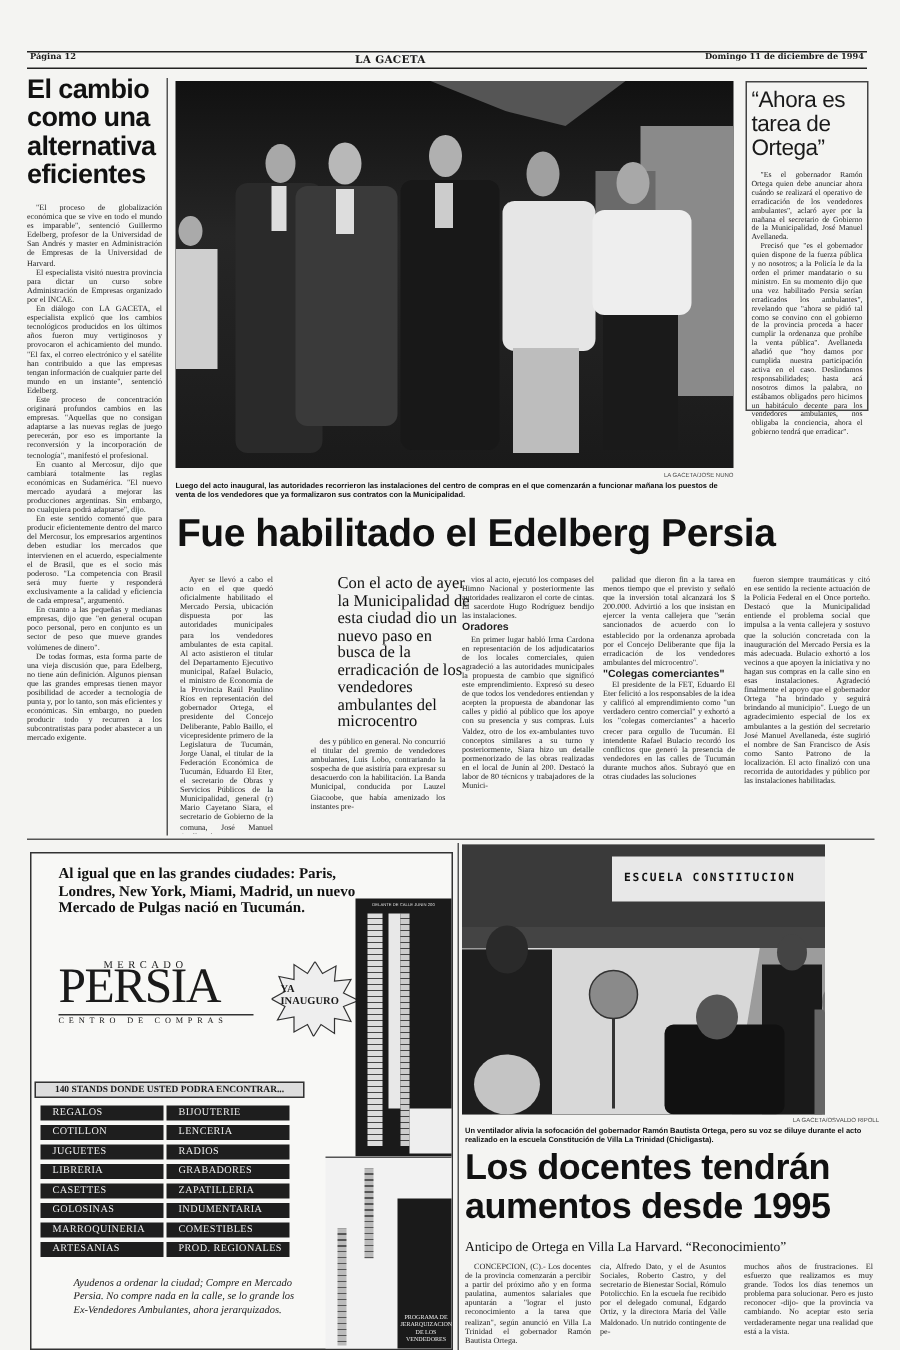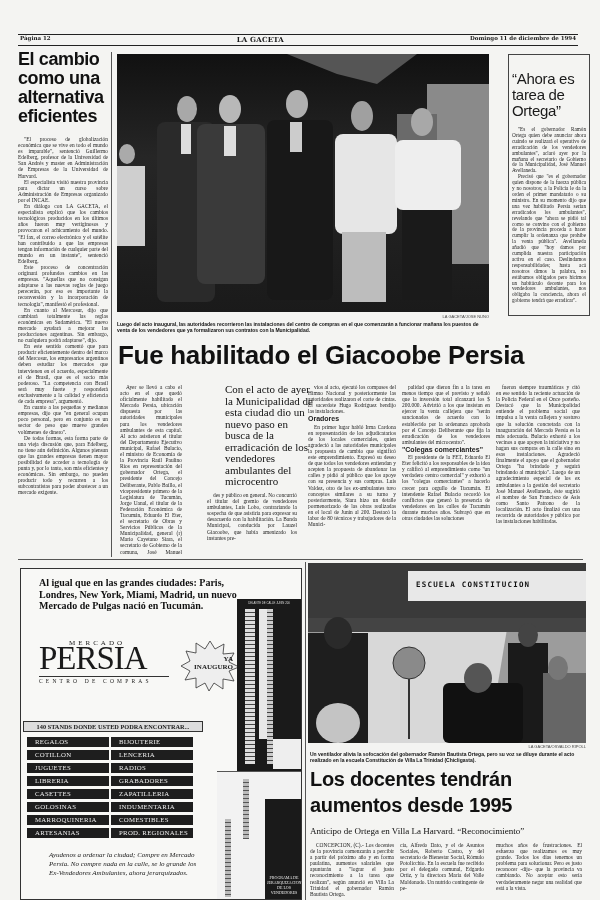--- a/index.html
+++ b/index.html
@@ -66,29 +66,29 @@
     <ellipse cx="305" cy="68" rx="11" ry="14" fill="#a8a8a8"></ellipse>
     <rect x="278" y="86" width="66" height="70" rx="8" fill="#eee"></rect>
     <rect x="285" y="156" width="50" height="90" fill="#1a1a1a"></rect>
     <ellipse cx="10" cy="100" rx="8" ry="10" fill="#aaa"></ellipse>
     <rect x="0" y="112" width="28" height="80" fill="#cfcfcf"></rect>
   </svg>
 </div>
 <div class="abs credit" style="left:117px;top:314px;width:372px">LA GACETA/JOSE NUNO</div>
 <div class="abs caption" style="left:117px;top:321px;width:372px;font-size:5px;line-height:6px">Luego del acto inaugural, las autoridades recorrieron las instalaciones del centro de compras en el que comenzarán a funcionar mañana los puestos de venta de los vendedores que ya formalizaron sus contratos con la Municipalidad.</div>
 
-<div class="abs box" style="left:508px;top:54px;width:82px;height:262px;padding:16px 3px">
+<div class="abs box" style="left:497px;top:54px;width:82px;height:220px;padding:4px 3px">
   <h2 style="font-family:'Liberation Sans',sans-serif;font-weight:normal;font-size:15px;line-height:16px;margin-bottom:8px;letter-spacing:-.3px">“Ahora es tarea de Ortega”</h2>
   <div class="body-text" style="font-size:5.2px;line-height:5.9px">
     <p>"Es el gobernador Ramón Ortega quien debe anunciar ahora cuándo se realizará el operativo de erradicación de los vendedores ambulantes", aclaró ayer por la mañana el secretario de Gobierno de la Municipalidad, José Manuel Avellaneda.</p>
     <p>Precisó que "es el gobernador quien dispone de la fuerza pública y no nosotros; a la Policía le da la orden el primer mandatario o su ministro. En su momento dijo que una vez habilitado Persia serían erradicados los ambulantes", revelando que "ahora se pidió tal como se convino con el gobierno de la provincia proceda a hacer cumplir la ordenanza que prohíbe la venta pública". Avellaneda añadió que "hoy damos por cumplida nuestra participación activa en el caso. Deslindamos responsabilidades; hasta acá nosotros dimos la palabra, no estábamos obligados pero hicimos un habitáculo decente para los vendedores ambulantes, nos obligaba la conciencia, ahora el gobierno tendrá que erradicar".</p>
   </div>
 </div>
 
-<h1 class="abs sans-head" style="left:118px;top:340px;width:470px;font-size:26px;line-height:30px;letter-spacing:-.3px">Fue habilitado el Giacoobe Persia</h1>
+<h1 class="abs sans-head" style="left:118px;top:340px;width:470px;font-size:26px;line-height:30px;letter-spacing:-.3px">Fue habilitado el Edelberg Persia</h1>
 
 <div class="abs body-text" style="left:120px;top:384px;width:62px;height:172px;overflow:hidden">
   <p>Ayer se llevó a cabo el acto en el que quedó oficialmente habilitado el Mercado Persia, ubicación dispuesta por las autoridades municipales para los vendedores ambulantes de esta capital. Al acto asistieron el titular del Departamento Ejecutivo municipal, Rafael Bulacio, el ministro de Economía de la Provincia Raúl Paulino Ríos en representación del gobernador Ortega, el presidente del Concejo Deliberante, Pablo Baillo, el vicepresidente primero de la Legislatura de Tucumán, Jorge Uanal, el titular de la Federación Económica de Tucumán, Eduardo El Eter, el secretario de Obras y Servicios Públicos de la Municipalidad, general (r) Mario Cayetano Siara, el secretario de Gobierno de la comuna, José Manuel Avellaneda, representantes de los vendedores ambulantes que se ubicarán en el local habilitado, otras autorida-</p>
 </div>
 <div class="abs" style="left:225px;top:384px;width:90px;font-family:Liberation Serif, serif;font-size:11px;line-height:11.5px;color:#111">Con el acto de ayer la Municipalidad de esta ciudad dio un nuevo paso en busca de la erradicación de los vendedores ambulantes del microcentro</div>
 <div class="abs body-text" style="left:207px;top:492px;width:90px;height:64px;overflow:hidden">
   <p>des y público en general. No concurrió el titular del gremio de vendedores ambulantes, Luis Lobo, contrariando la sospecha de que asistiría para expresar su desacuerdo con la habilitación. La Banda Municipal, conducida por Lauzel Giacoobe, que había amenizado los instantes pre-</p>
 </div>
 <div class="abs body-text" style="left:308px;top:384px;width:88px;height:172px;overflow:hidden">
   <p>vios al acto, ejecutó los compases del Himno Nacional y posteriormente las autoridades realizaron el corte de cintas. El sacerdote Hugo Rodríguez bendijo las instalaciones.</p>
@@ -110,21 +110,21 @@
     <div style="font-family:'Liberation Serif',serif;font-size:7px;letter-spacing:3px;position:absolute;left:30px;top:0">MERCADO</div>
     <div style="font-family:'Liberation Serif',serif;font-size:33px;line-height:34px;letter-spacing:-1px;padding-top:2px">PERSIA</div>
     <div style="height:1px;background:#333;width:130px;margin:1px 0"></div>
     <div style="font-family:'Liberation Serif',serif;font-size:5.5px;letter-spacing:3.2px">CENTRO DE COMPRAS</div>
   </div>
   <div style="position:absolute;left:18px;top:8px;width:200px;font-family:'Liberation Serif',serif;font-weight:bold;font-size:10px;line-height:11.5px;color:#111">Al igual que en las grandes ciudades: Paris, Londres, New York, Miami, Madrid, un nuevo Mercado de Pulgas nació en Tucumán.</div>
   <div style="position:absolute;left:160px;top:72px;width:58px;height:50px">
     <svg width="58" height="50" viewBox="0 0 58 50">
       <polygon points="29,0 34,8 43,3 42,13 53,12 48,21 58,26 48,30 53,40 42,38 42,48 33,42 28,50 24,42 15,47 15,37 4,39 9,30 0,25 9,20 5,10 15,12 15,2 24,8" fill="#eee" stroke="#333" stroke-width=".8"></polygon>
     </svg>
-    <div style="position:absolute;left:6px;top:14px;width:46px;text-align:right;font-family:'Liberation Serif',serif;font-weight:bold;font-size:7px;line-height:8px">YA INAUGURO</div>
+    <div style="position:absolute;left:6px;top:14px;width:46px;text-align:left;font-family:'Liberation Serif',serif;font-weight:bold;font-size:7px;line-height:8px">YA INAUGURO</div>
   </div>
   <div style="position:absolute;left:2px;top:152px;width:180px;height:11px;border:1px solid #333;background:#ddd;font-family:'Liberation Serif',serif;font-weight:bold;font-size:6.3px;line-height:10px;text-align:center">140 STANDS DONDE USTED PODRA ENCONTRAR...</div>
   <div class="ad-grid" style="position:absolute;left:6px;top:168px">
     <div class="ad-cell">REGALOS</div>
     <div class="ad-cell">BIJOUTERIE</div>
     <div class="ad-cell">COTILLON</div>
     <div class="ad-cell">LENCERIA</div>
     <div class="ad-cell">JUGUETES</div>
     <div class="ad-cell">RADIOS</div>
     <div class="ad-cell">LIBRERIA</div>
@@ -149,21 +149,21 @@
     <div style="position:absolute;left:50px;top:10px;width:6px;height:155px;background:repeating-linear-gradient(180deg,#ccc 0 3px,#444 3px 4px)"></div>
     <div style="position:absolute;left:56px;top:140px;width:28px;height:30px;background:#eee"></div>
     <div style="position:absolute;left:8px;top:220px;width:6px;height:78px;background:repeating-linear-gradient(180deg,#bbb 0 3px,#555 3px 4px)"></div>
     <div style="position:absolute;left:26px;top:180px;width:6px;height:60px;background:repeating-linear-gradient(180deg,#bbb 0 3px,#555 3px 4px)"></div>
     <div style="position:absolute;left:22px;top:2px;width:60px;font-size:2.8px;color:#ddd;text-align:center;font-family:'Liberation Sans',sans-serif">DELANTE DE CALLE JUNIN 200</div>
     <div style="position:absolute;left:50px;top:276px;width:34px;font-size:4px;line-height:5px;color:#eee;text-align:center;font-family:'Liberation Serif',serif">PROGRAMA DE JERARQUIZACION DE LOS VENDEDORES</div>
   </div>
 </div>
 <div class="abs vrule" style="left:305px;top:562px;height:338px"></div>
 
-<div class="abs photo" style="left:308px;top:563px;width:278px;height:180px;background:#222">
+<div class="abs photo" style="left:308px;top:563px;width:242px;height:180px;background:#222">
   <svg width="278" height="180" viewBox="0 0 278 180">
     <rect x="0" y="0" width="278" height="60" fill="#3a3a3a"></rect>
     <rect x="100" y="8" width="178" height="30" fill="#e8e8e8"></rect>
     <rect x="0" y="60" width="278" height="120" fill="#9c9c9c"></rect>
     <polygon points="40,60 200,60 180,180 20,180" fill="#d8d8d8"></polygon>
     <rect x="0" y="55" width="278" height="14" fill="#444"></rect>
     <rect x="0" y="70" width="60" height="110" fill="#1e1e1e"></rect>
     <ellipse cx="30" cy="70" rx="14" ry="16" fill="#2a2a2a"></ellipse>
     <ellipse cx="30" cy="160" rx="22" ry="20" fill="#c4c4c4"></ellipse>
     <circle cx="101" cy="100" r="16" fill="#8a8a8a" stroke="#333" stroke-width="1"></circle>
@@ -173,21 +173,21 @@
     <rect x="135" y="120" width="80" height="60" rx="6" fill="#111"></rect>
     <ellipse cx="170" cy="115" rx="14" ry="15" fill="#555"></ellipse>
     <rect x="235" y="110" width="43" height="70" fill="#666"></rect>
     <ellipse cx="250" cy="105" rx="10" ry="12" fill="#777"></ellipse>
   </svg>
   <div style="position:absolute;left:108px;top:17px;width:170px;font-family:'DejaVu Sans Mono',monospace;font-weight:bold;font-size:7.5px;letter-spacing:1.2px;color:#111">ESCUELA CONSTITUCION</div>
 </div>
 <div class="abs credit" style="left:308px;top:744px;width:278px">LA GACETA/OSVALDO RIPOLL</div>
 <div class="abs caption" style="left:310px;top:751px;width:275px;font-size:5px;line-height:6px">Un ventilador alivia la sofocación del gobernador Ramón Bautista Ortega, pero su voz se diluye durante el acto realizado en la escuela Constitución de Villa La Trinidad (Chicligasta).</div>
 
-<h1 class="abs sans-head" style="left:310px;top:766px;width:275px;font-size:20px;line-height:26px;letter-spacing:-.3px">Los docentes tendrán aumentos desde 1995</h1>
+<h1 class="abs sans-head" style="left:310px;top:766px;width:275px;font-size:24px;line-height:26px;letter-spacing:-.3px">Los docentes tendrán aumentos desde 1995</h1>
 <div class="abs" style="left:310px;top:826px;width:275px;font-family:'Liberation Serif',serif;font-size:9px;line-height:11px;color:#111">Anticipo de Ortega en Villa La Harvard. “Reconocimiento”</div>
 <div class="abs body-text" style="left:310px;top:842px;width:84px;height:58px;overflow:hidden">
   <p>CONCEPCION, (C).- Los docentes de la provincia comenzarán a percibir a partir del próximo año y en forma paulatina, aumentos salariales que apuntarán a "lograr el justo reconocimiento a la tarea que realizan", según anunció en Villa La Trinidad el gobernador Ramón Bautista Ortega.</p>
 </div>
 <div class="abs body-text" style="left:400px;top:842px;width:84px;height:58px;overflow:hidden">
   <p style="text-indent:0">cia, Alfredo Dato, y el de Asuntos Sociales, Roberto Castro, y del secretario de Bienestar Social, Rómulo Potolicchio. En la escuela fue recibido por el delegado comunal, Edgardo Ortiz, y la directora María del Valle Maldonado. Un nutrido contingente de pe-</p>
 </div>
 <div class="abs body-text" style="left:496px;top:842px;width:86px;height:58px;overflow:hidden">
   <p style="text-indent:0">muchos años de frustraciones. El esfuerzo que realizamos es muy grande. Todos los días tenemos un problema para solucionar. Pero es justo reconocer -dijo- que la provincia va cambiando. No aceptar esto sería verdaderamente negar una realidad que está a la vista.</p>
 </div>

